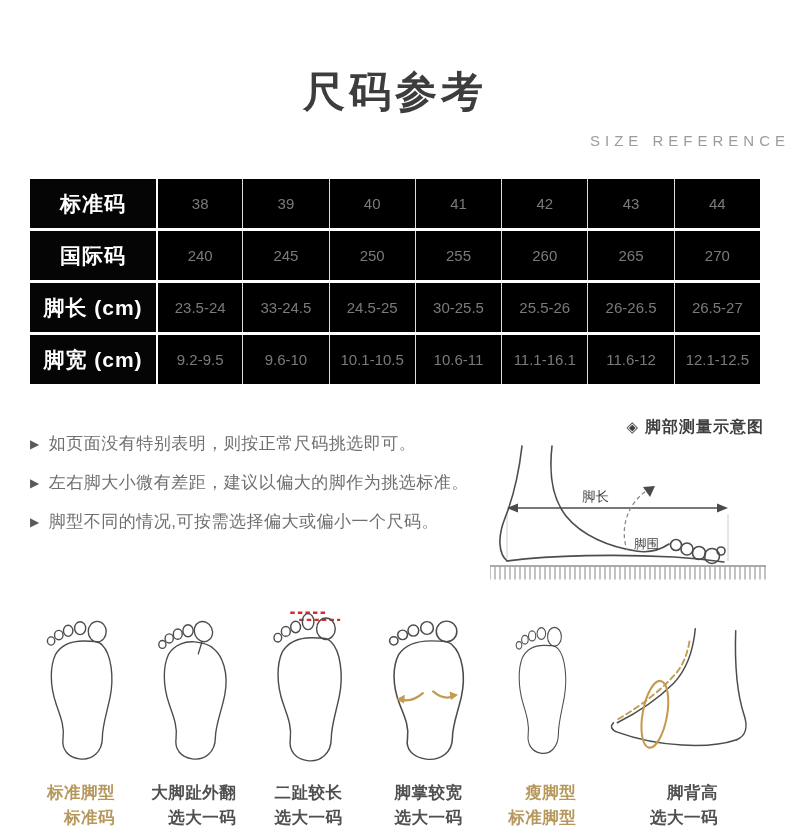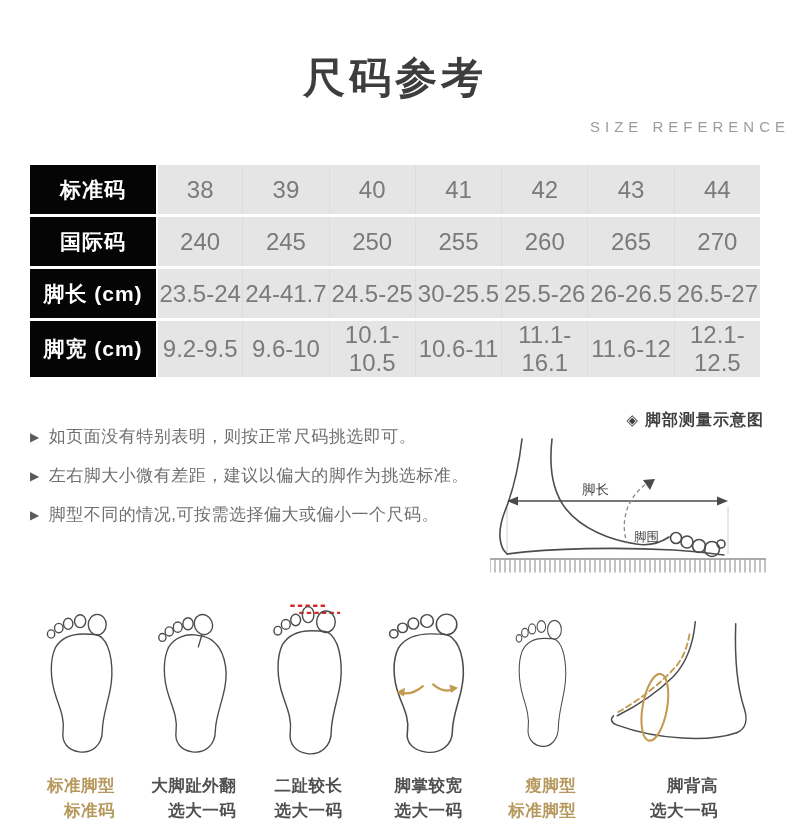--- a/index.html
+++ b/index.html
@@ -1,28 +1,28 @@
 <!DOCTYPE html>
 <html><head>
 <meta charset="utf-8">
 <style>
   * { margin:0; padding:0; box-sizing:border-box; }
   html,body { width:790px; background:#ffffff; }
   body { height:827px; overflow:hidden; font-family:"Liberation Sans","DejaVu Sans",sans-serif; }
 
   
-  .header { padding-top:50px; text-align:center; }
+  .header { padding-top:64px; text-align:center; }
   .title { font-size:42px; font-weight:700; color:#3d3d3d; letter-spacing:4px; }
   .subtitle { margin-top:12px; font-size:15px; color:#9c9c9c; letter-spacing:5px;text-align:right; }
 
   
   .size-table { margin:27px 30px 0 30px; width:730px; border-collapse:separate; border-spacing:0 3px; table-layout:fixed; }
   .size-table col.label-col { width:126px; }
   .size-table th { background:#050505; color:#ffffff; font-size:21px; font-weight:700; height:49px; text-align:center; letter-spacing:1px; }
-  .size-table td { background:#e5e5e5; color:#7a7a7a; font-size:24px; height:49px; text-align:center; border-left:1px solid #dcdcdc; }
+  .size-table td { background:#000000; color:#7a7a7a; font-size:15px; height:49px; text-align:center; border-left:1px solid #dcdcdc; }
   .size-table td.first-data { border-left:2px solid #ffffff; }
 
   
   .info-row { display:flex; margin:30px 20px 0 30px; }
   .notes { flex:1; padding-top:16px; }
   .note-item { display:flex; align-items:flex-start; font-size:17px; color:#6f6f6f; margin-bottom:16px; line-height:1.35; letter-spacing:0.5px; }
   .note-bullet { color:#5a5a5a; font-size:12px; margin-right:9px; padding-top:3px; flex:none; }
   .measure { width:282px; flex:none; }
   .measure-title { text-align:right; padding-right:6px; font-size:16px; font-weight:700; color:#3f3f3f; letter-spacing:1px; }
   .measure-title .dicon { font-size:15px; margin-right:6px; color:#3f3f3f; font-weight:400; }
@@ -77,21 +77,21 @@
         <td>245</td>
         <td>250</td>
         <td>255</td>
         <td>260</td>
         <td>265</td>
         <td>270</td>
       </tr>
       <tr>
         <th>脚长 (cm)</th>
         <td class="first-data">23.5-24</td>
-        <td>24-41.7</td>
+        <td>33-24.5</td>
         <td>24.5-25</td>
         <td>30-25.5</td>
         <td>25.5-26</td>
         <td>26-26.5</td>
         <td>26.5-27</td>
       </tr>
       <tr>
         <th>脚宽 (cm)</th>
         <td class="first-data">9.2-9.5</td>
         <td>9.6-10</td>

